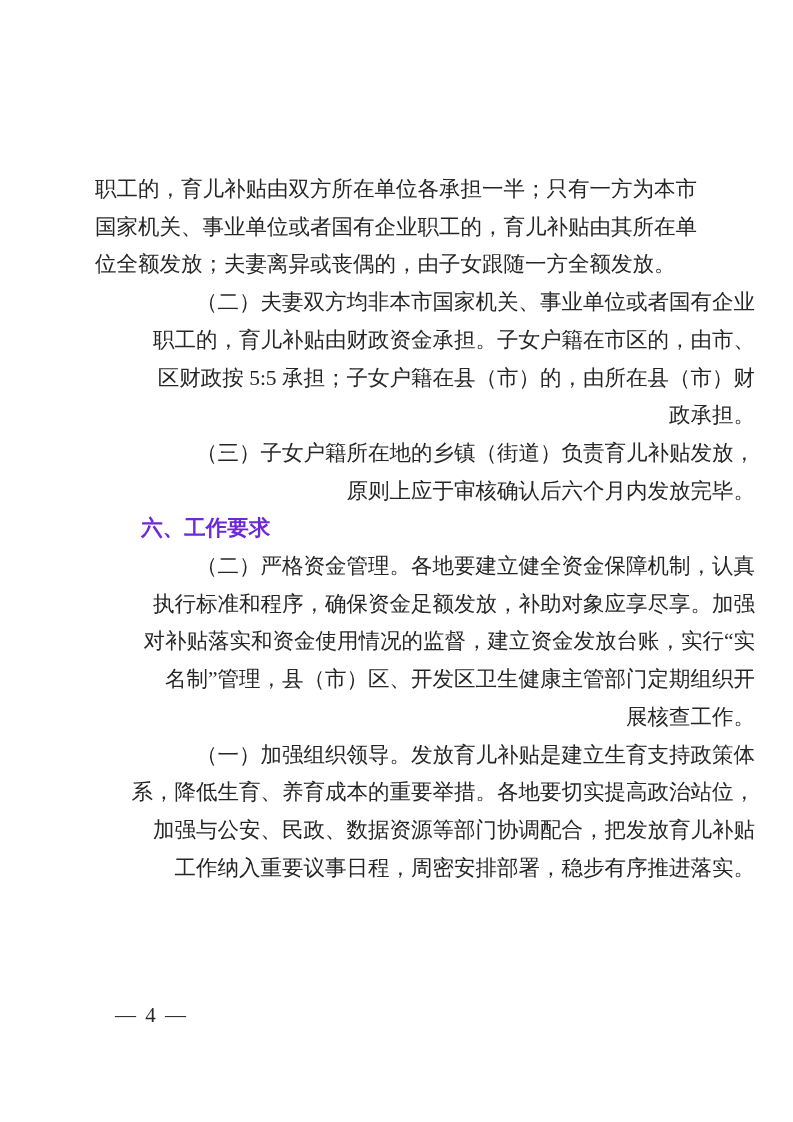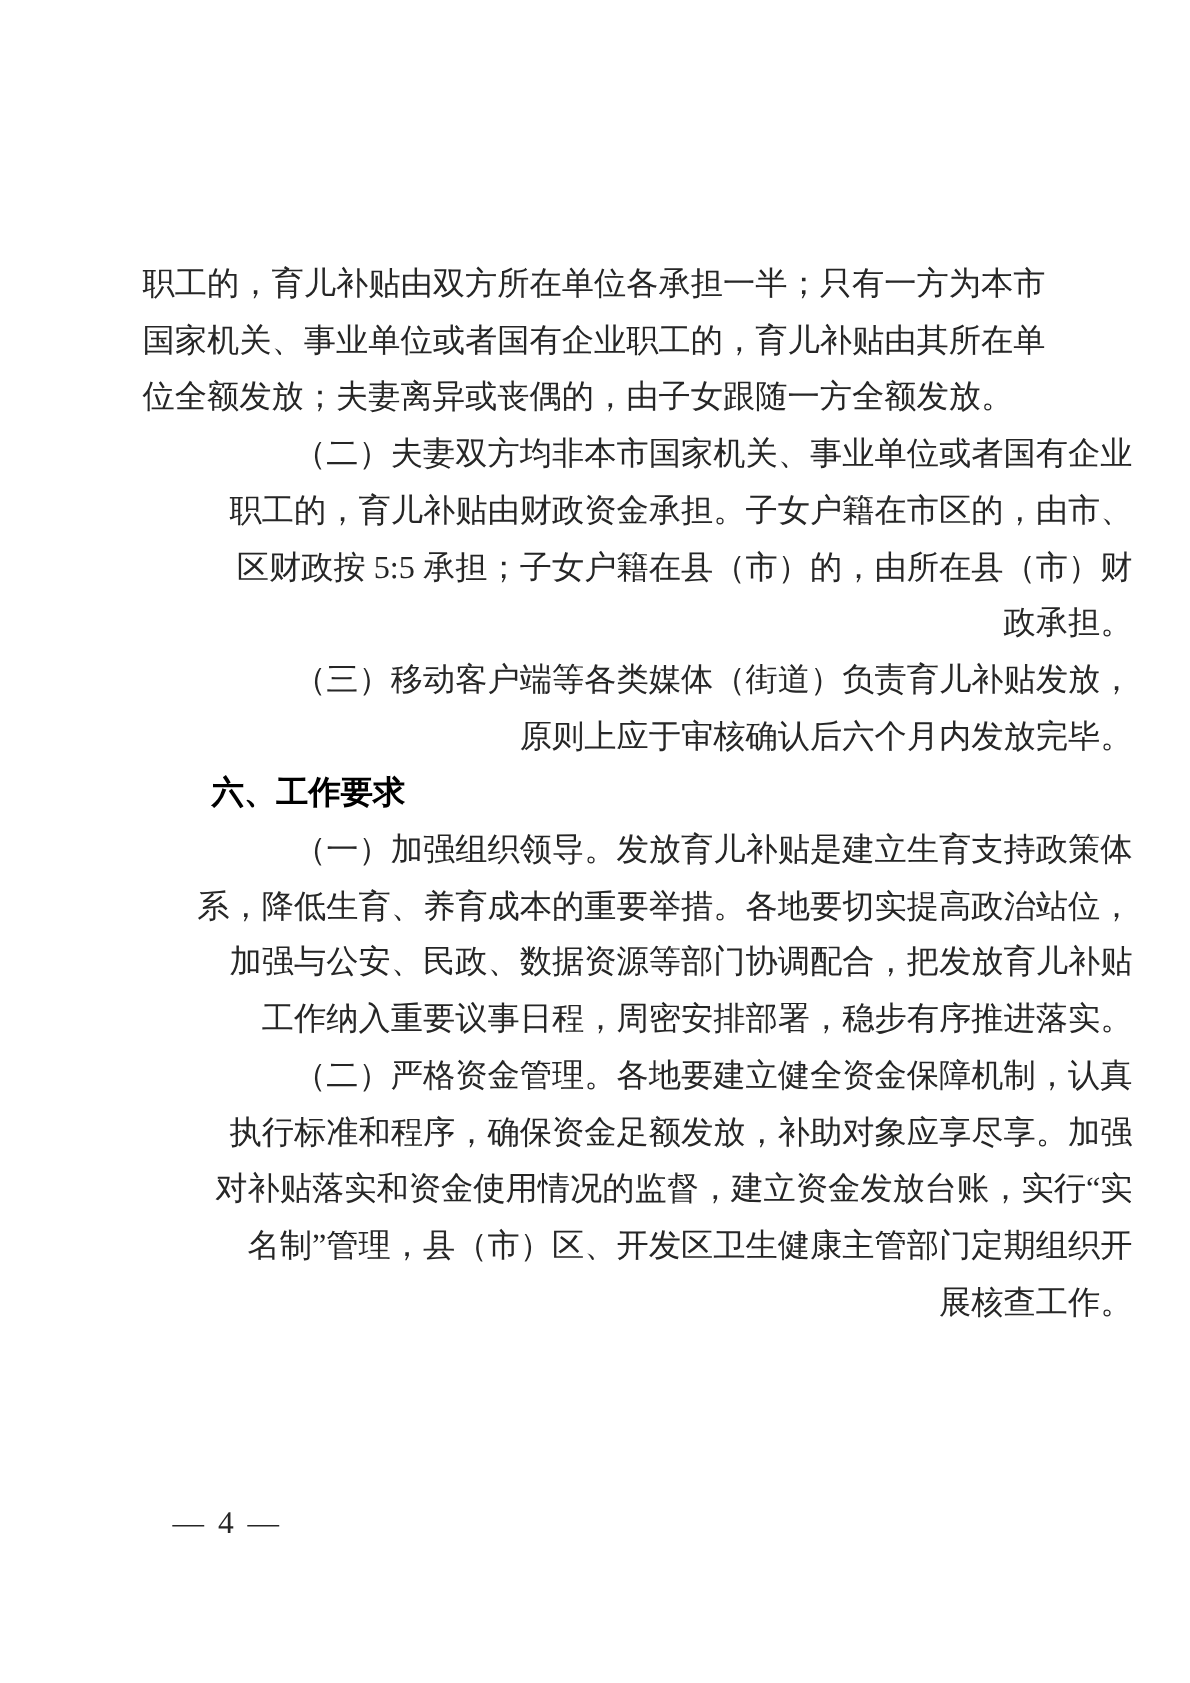--- a/index.html
+++ b/index.html
@@ -44,21 +44,21 @@
     text-align: right;
   }
   .heading {
     margin: 0;
     font-family: "Liberation Sans", "DejaVu Sans", sans-serif;
     font-weight: 700;
     font-size: 21.5px;
     line-height: 37.7px;
     text-indent: 2.15em;
     white-space: pre;
-    color: #000000;
+    color: #6d28d9;
   }
   .page-number {
     position: absolute;
     left: 115px;
     top: 1003px;
     font-family: "Liberation Serif", "DejaVu Serif", serif;
     font-size: 21px;
     line-height: 24px;
     letter-spacing: 2px;
     color: var(--text);
@@ -73,35 +73,35 @@
 
     <p class="para">职工的，育儿补贴由双方所在单位各承担一半；只有一方为本市
 国家机关、事业单位或者国有企业职工的，育儿补贴由其所在单
 位全额发放；夫妻离异或丧偶的，由子女跟随一方全额发放。</p>
 
     <p class="para indent">（二）夫妻双方均非本市国家机关、事业单位或者国有企业
 职工的，育儿补贴由财政资金承担。子女户籍在市区的，由市、
 区财政按 5:5 承担；子女户籍在县（市）的，由所在县（市）财
 政承担。</p>
 
-    <p class="para indent">（三）移动客户端等各类媒体（街道）负责育儿补贴发放，
+    <p class="para indent">（三）子女户籍所在地的乡镇（街道）负责育儿补贴发放，
 原则上应于审核确认后六个月内发放完毕。</p>
 
     <h2 class="heading">六、工作要求</h2>
-
-    <p class="para indent">（一）加强组织领导。发放育儿补贴是建立生育支持政策体
-系，降低生育、养育成本的重要举措。各地要切实提高政治站位，
-加强与公安、民政、数据资源等部门协调配合，把发放育儿补贴
-工作纳入重要议事日程，周密安排部署，稳步有序推进落实。</p>
 
     <p class="para indent">（二）严格资金管理。各地要建立健全资金保障机制，认真
 执行标准和程序，确保资金足额发放，补助对象应享尽享。加强
 对补贴落实和资金使用情况的监督，建立资金发放台账，实行“实
 名制”管理，县（市）区、开发区卫生健康主管部门定期组织开
 展核查工作。</p>
+
+    <p class="para indent">（一）加强组织领导。发放育儿补贴是建立生育支持政策体
+系，降低生育、养育成本的重要举措。各地要切实提高政治站位，
+加强与公安、民政、数据资源等部门协调配合，把发放育儿补贴
+工作纳入重要议事日程，周密安排部署，稳步有序推进落实。</p>
 
 
   </main>
 
   <footer>
     <span class="page-number">— 4 —</span>
   </footer>
 
 </div>
 

